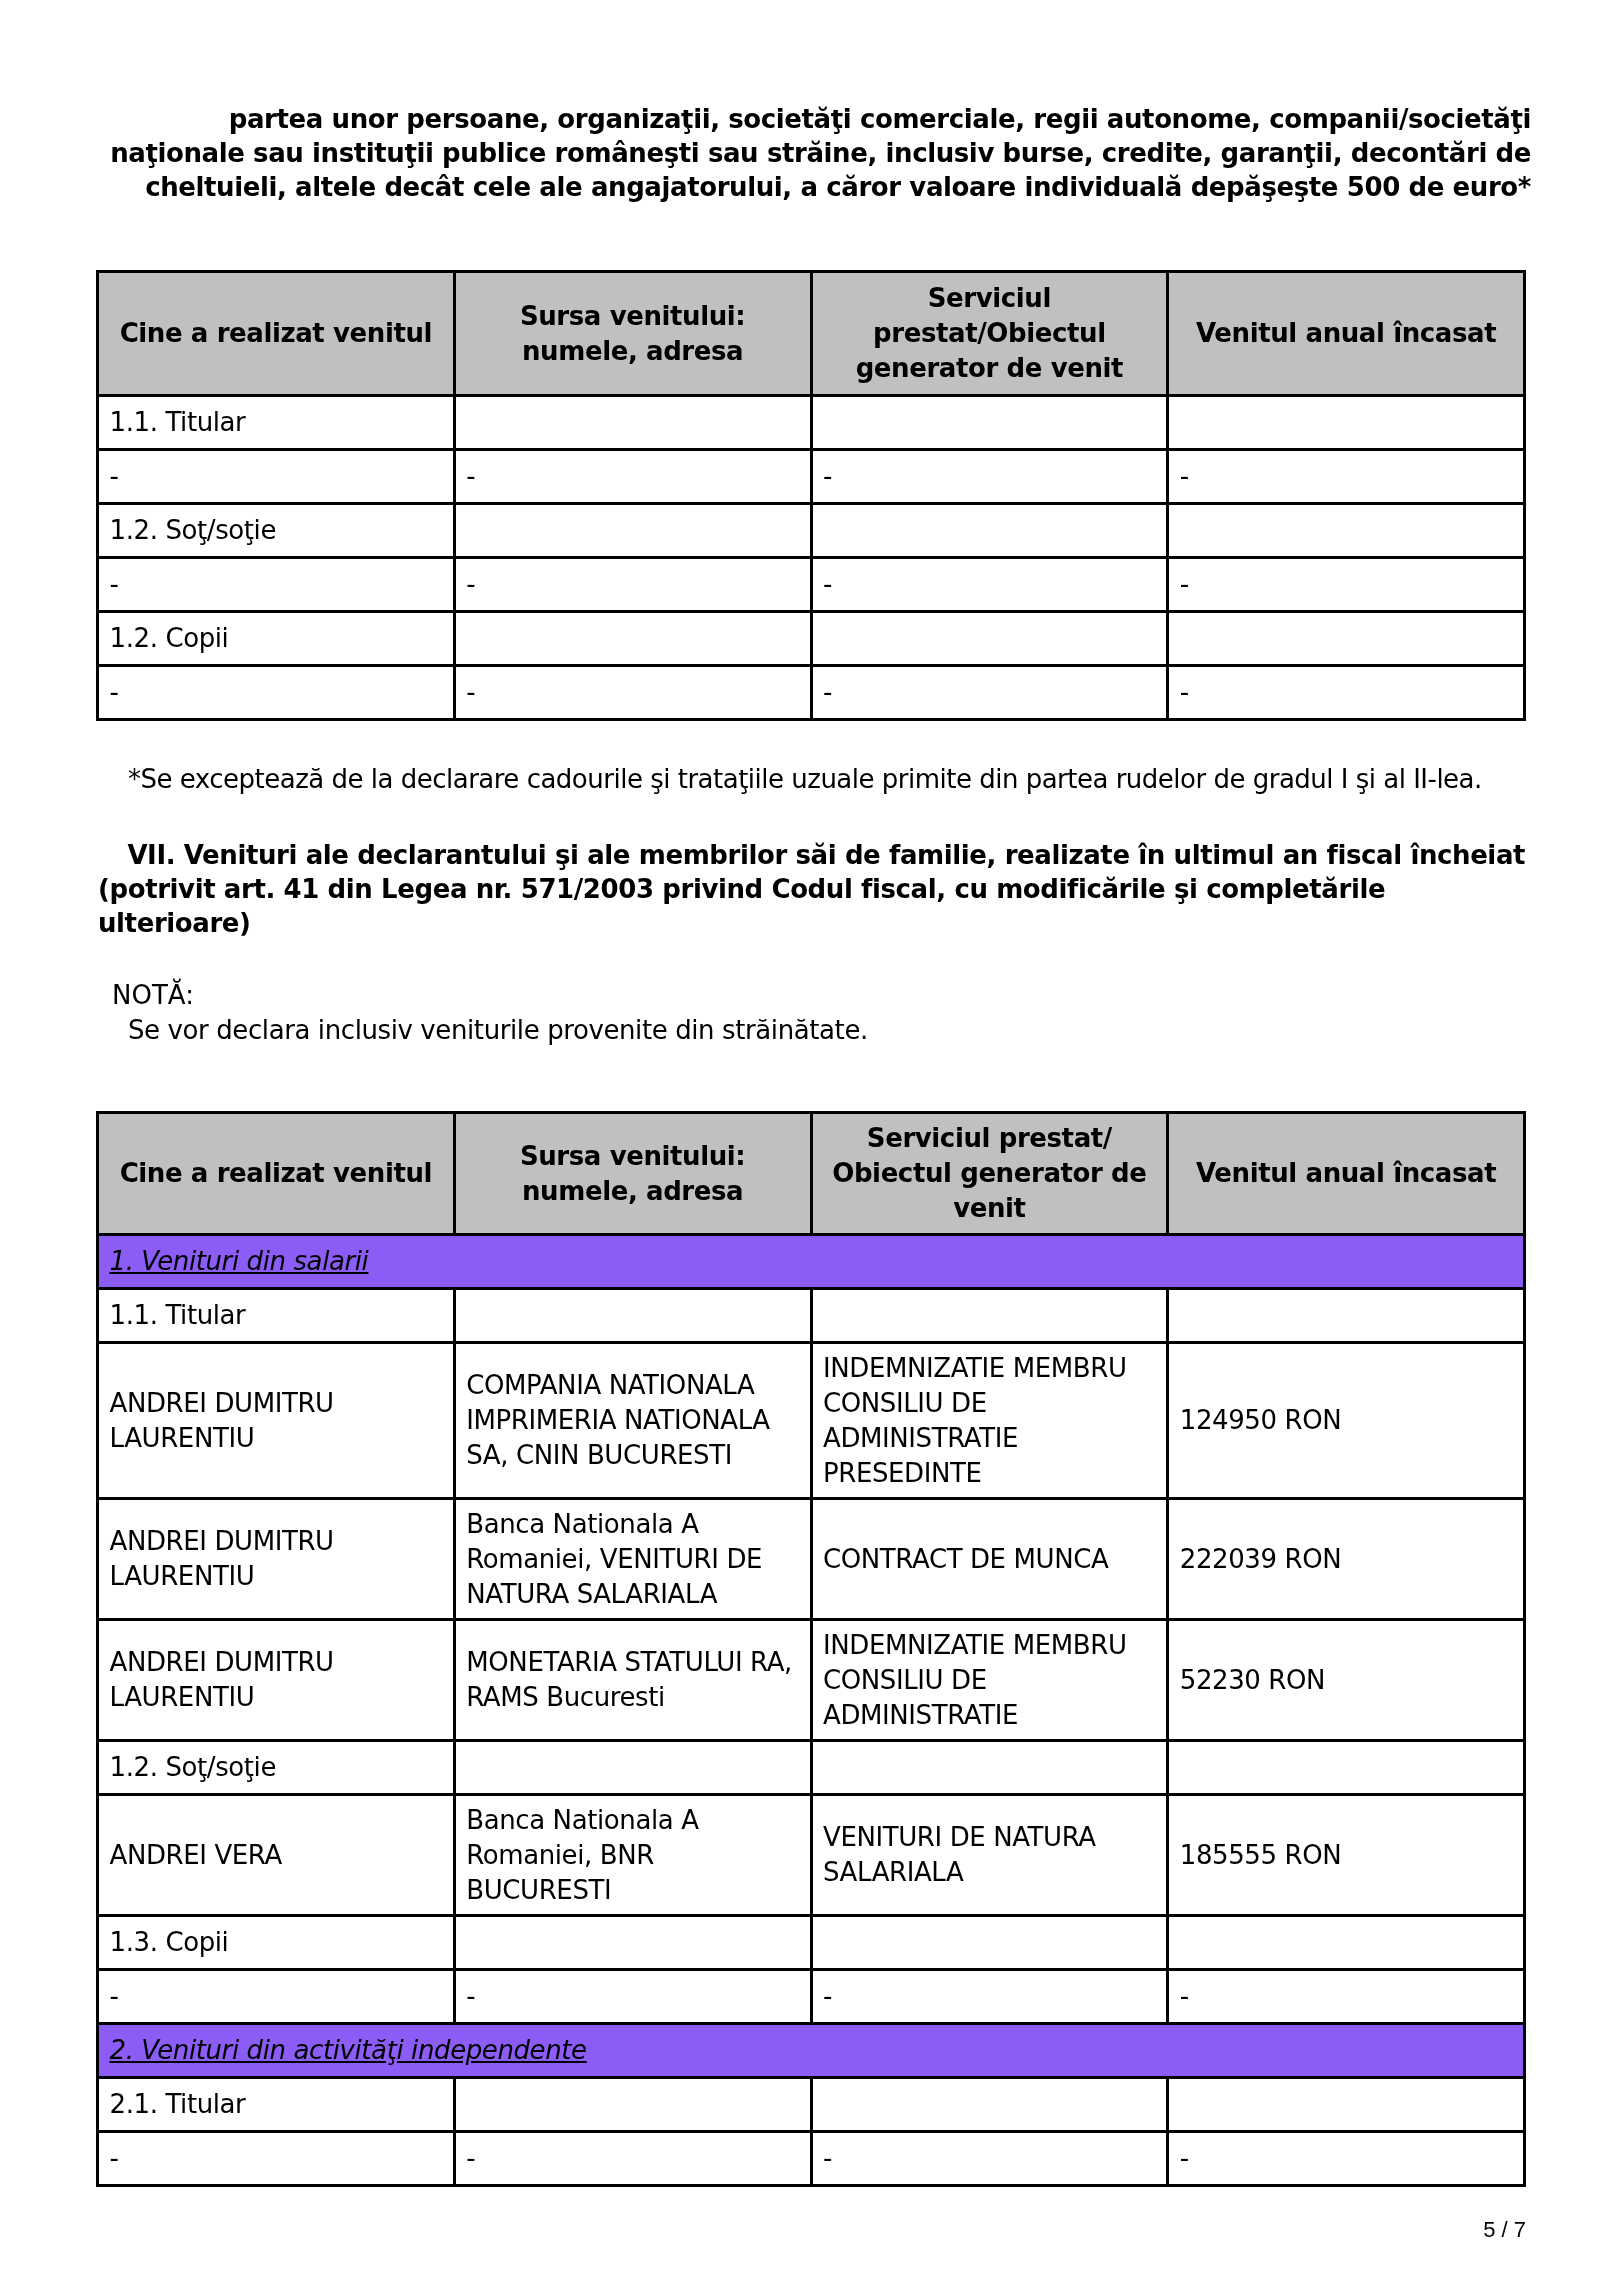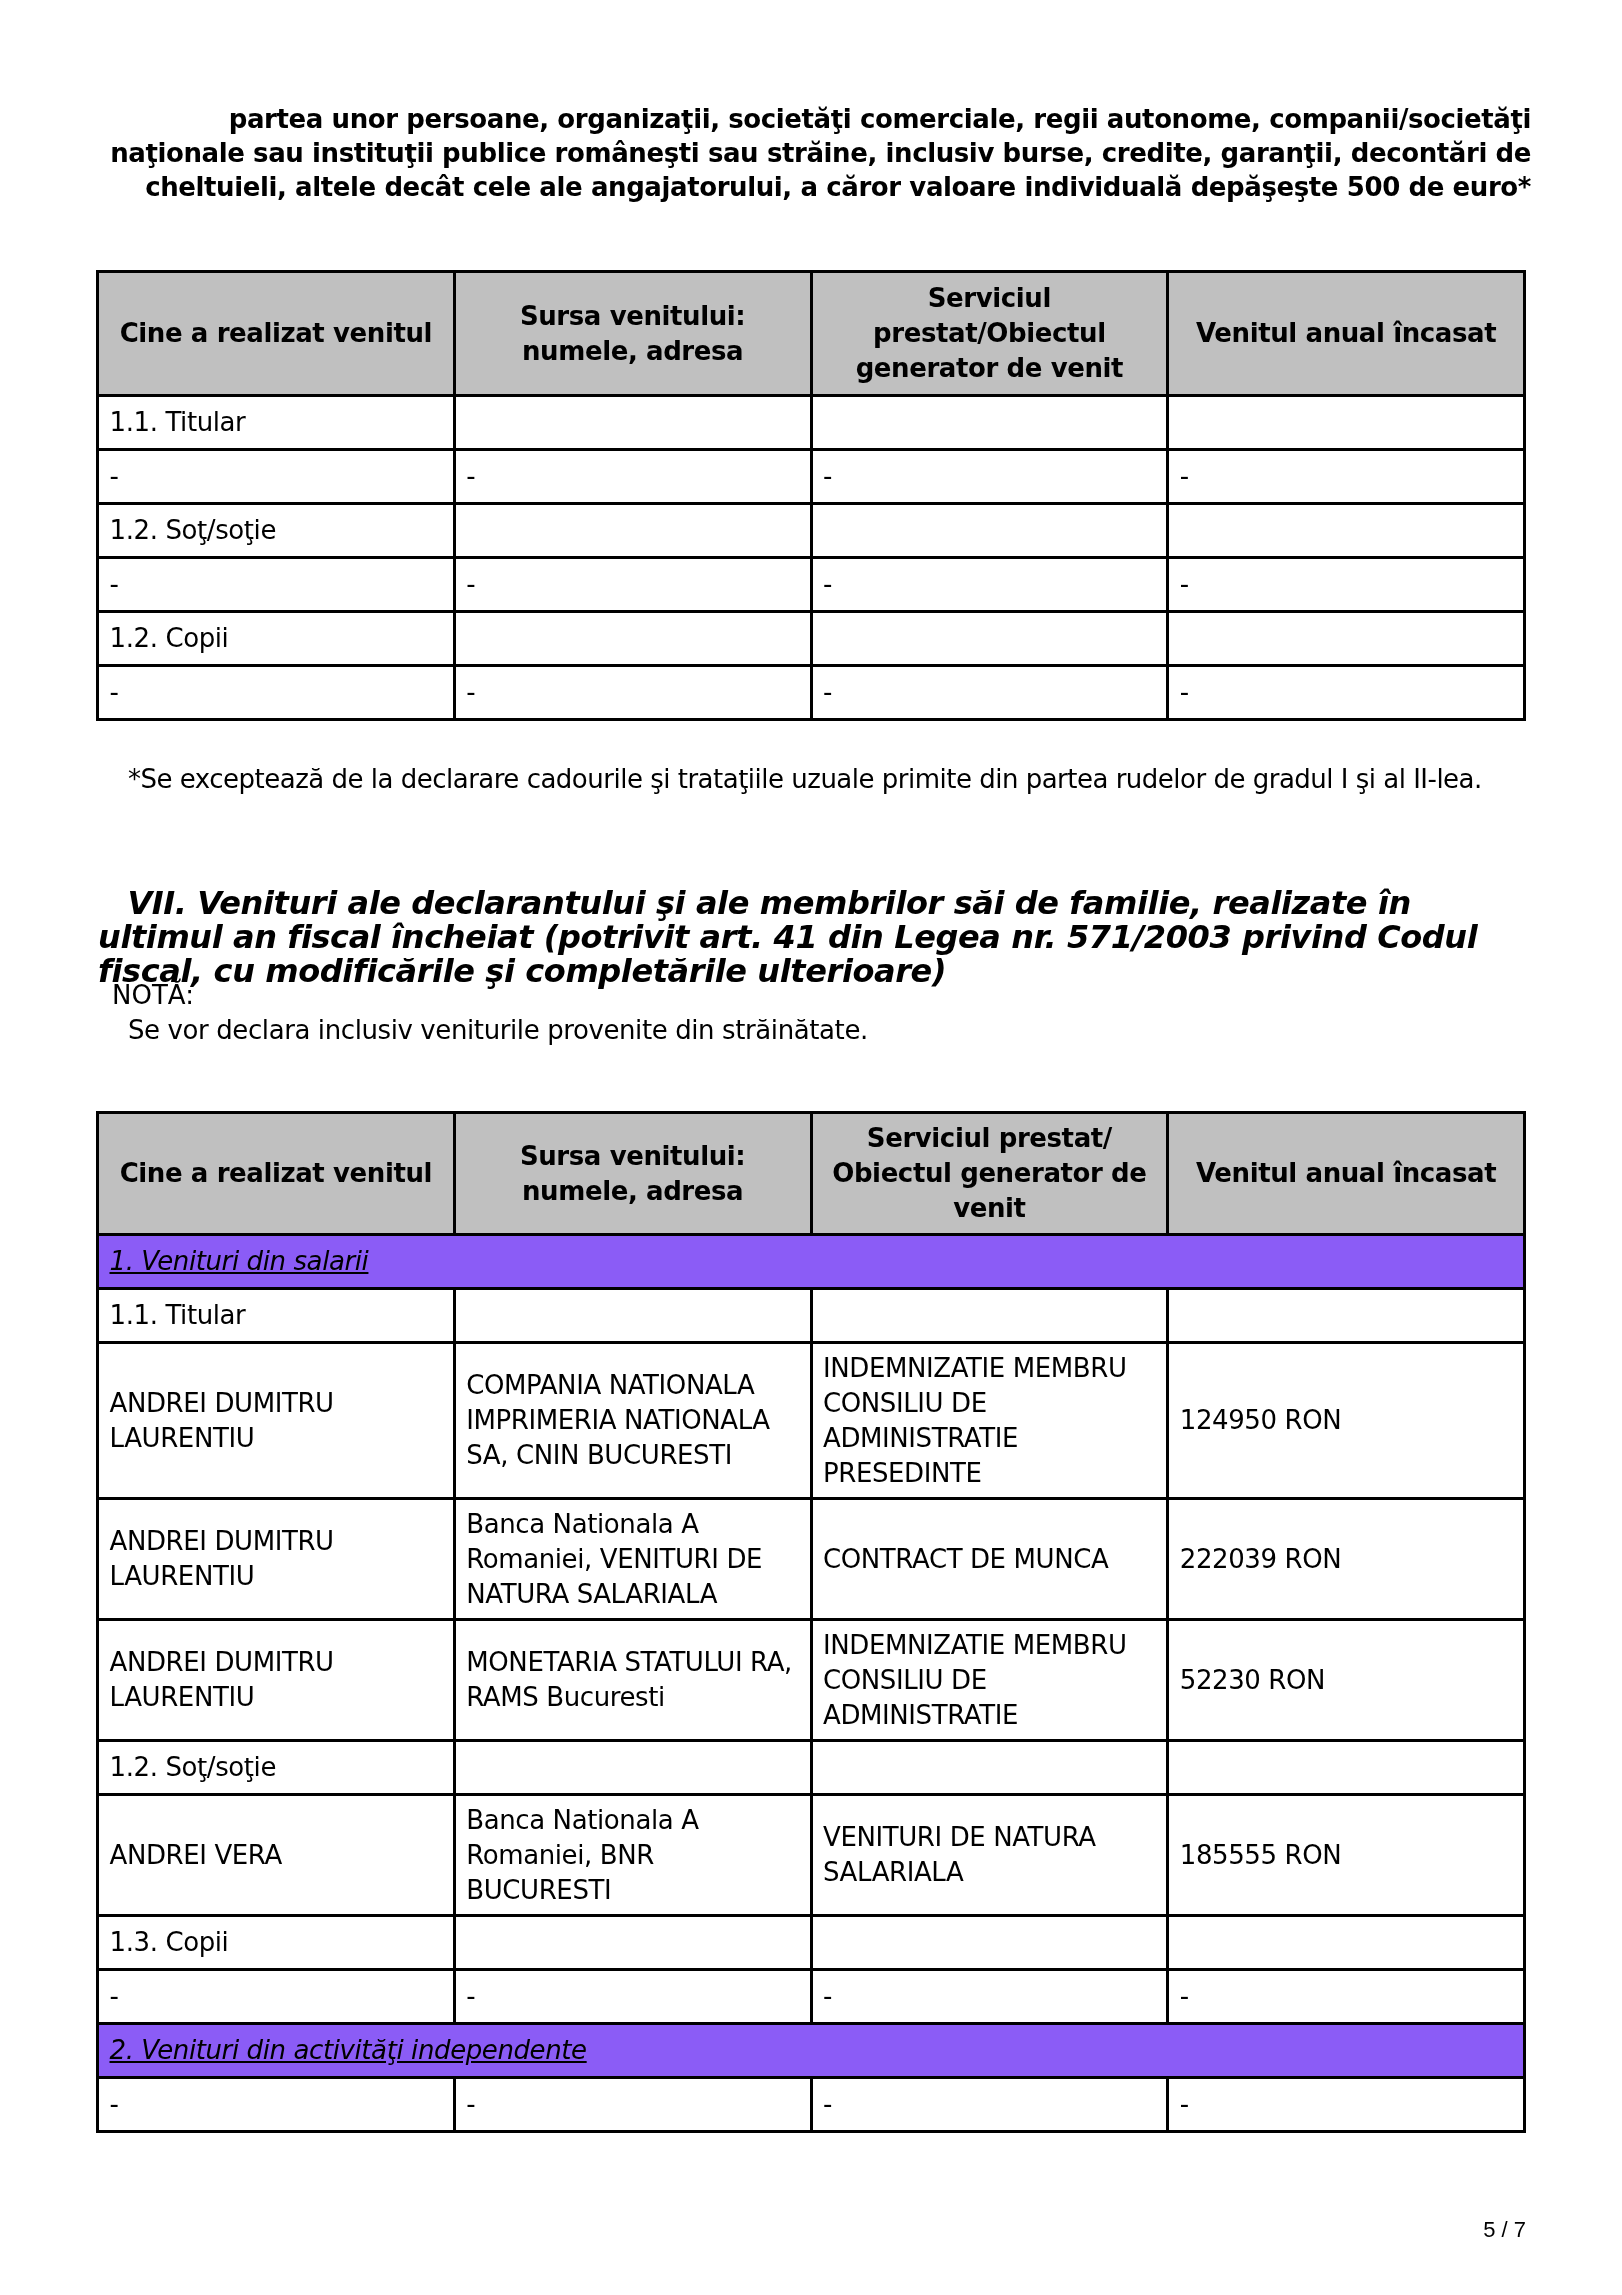--- a/index.html
+++ b/index.html
@@ -66,28 +66,27 @@
       position: absolute;
       left: 128px;
       top: 762px;
       font-size: 26px;
       line-height: 34px;
       letter-spacing: -0.5px;
     }
     .section-title {
       position: absolute;
       left: 98px;
-      top: 886px;
+      top: 838px;
       width: 1440px;
       font-weight: bold;
-      font-size: 32px;
+      font-size: 26px;
       line-height: 34px;
       text-indent: 29.4px;
       letter-spacing: -0.4px;
-      font-style: italic;
     }
     .nota-label {
       position: absolute;
       left: 112px;
       top: 978px;
       font-size: 26px;
       line-height: 34px;
     }
     .nota-text {
       position: absolute;
@@ -236,20 +235,26 @@
     <tr>
       <td>-</td>
       <td>-</td>
       <td>-</td>
       <td>-</td>
     </tr>
     <tr>
       <td class="sec" colspan="4">2. Venituri din activităţi independente</td>
     </tr>
     <tr>
+      <td>2.1. Titular</td>
+      <td></td>
+      <td></td>
+      <td></td>
+    </tr>
+    <tr>
       <td>-</td>
       <td>-</td>
       <td>-</td>
       <td>-</td>
     </tr>
   </tbody>
 </table>
 
 <div class="page-num">5 / 7</div>
 

